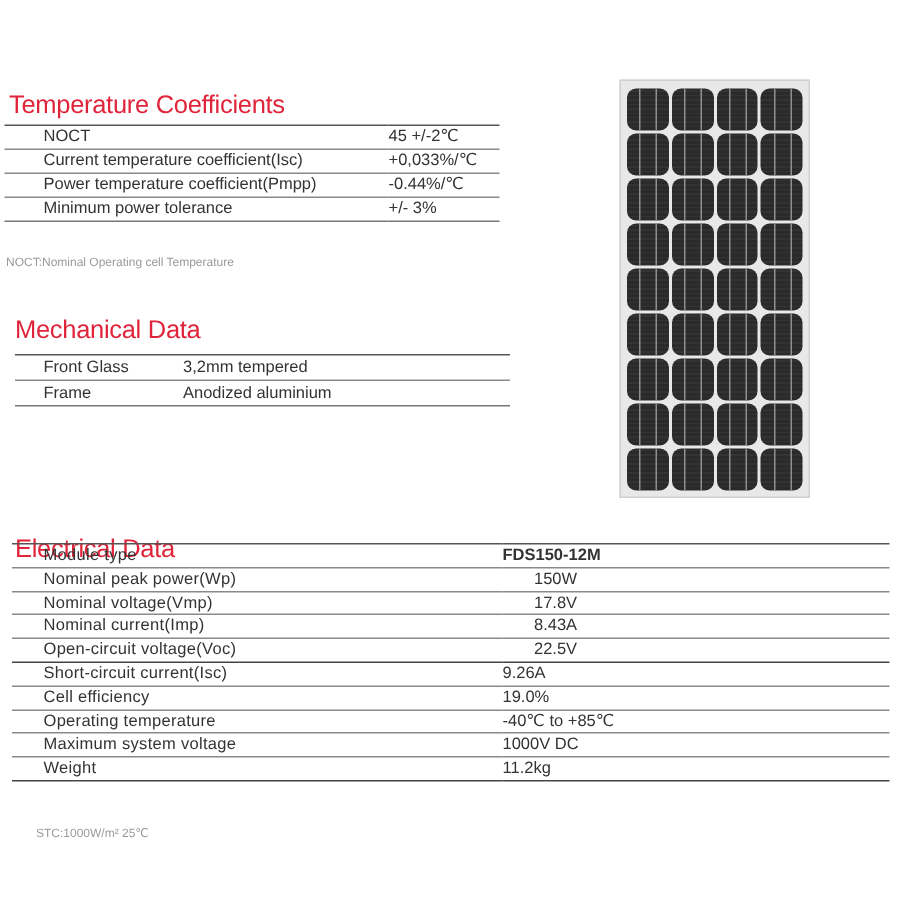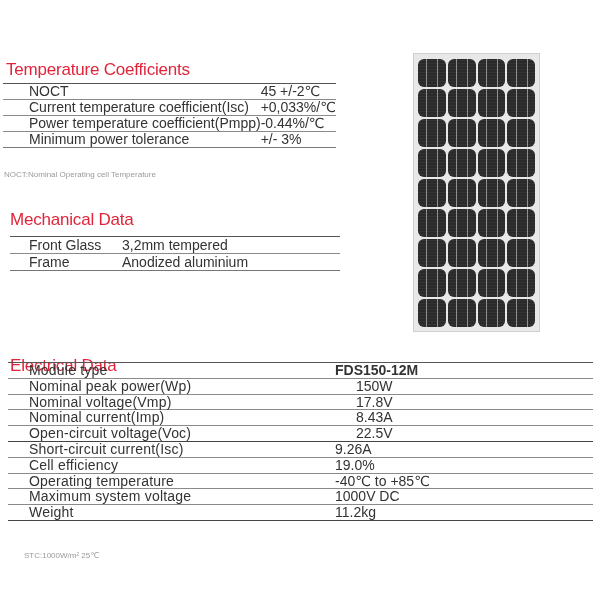--- a/index.html
+++ b/index.html
@@ -1,21 +1,21 @@
 <!DOCTYPE html>
 <html><head>
 <meta charset="utf-8">
 <style>
   html, body { margin: 0; padding: 0; background: #ffffff; }
   body { width: 600px; height: 600px; position: relative; overflow: hidden;
          font-family: "Liberation Sans", "DejaVu Sans", sans-serif; color: #333; }
   .section-title { position: absolute; color: #e0243a; font-size: 17px; font-weight: normal;
                    margin: 0; line-height: 20px; white-space: nowrap; letter-spacing: -0.2px; }
   table.spec { position: absolute; border-collapse: collapse; }
-  table.spec td { font-size: 14px; color: #333; padding: 0; height: 15px; line-height: 15px;
+  table.spec td { font-size: 11px; color: #333; padding: 0; height: 15px; line-height: 15px;
                   white-space: nowrap; border-bottom: 1.5px solid #8a8a8a; vertical-align: middle; }
   table.spec tr:first-child td { border-top: 1.5px solid #555; }
   table.spec tr:last-child td { border-bottom: 1.5px solid #777; }
   .note { position: absolute; font-size: 8px; color: #9a9a9a; white-space: nowrap; }
 
   #temp-title { left: 6px; top: 60px; }
   #temp-table { left: 3px; top: 83px; width: 330px; }
   #temp-table td.label { padding-left: 26px; width: 230px; }
   #temp-table td.value { padding-left: 0; margin-top: 31px; }
   #temp-note { left: 4px; top: 170px; }

